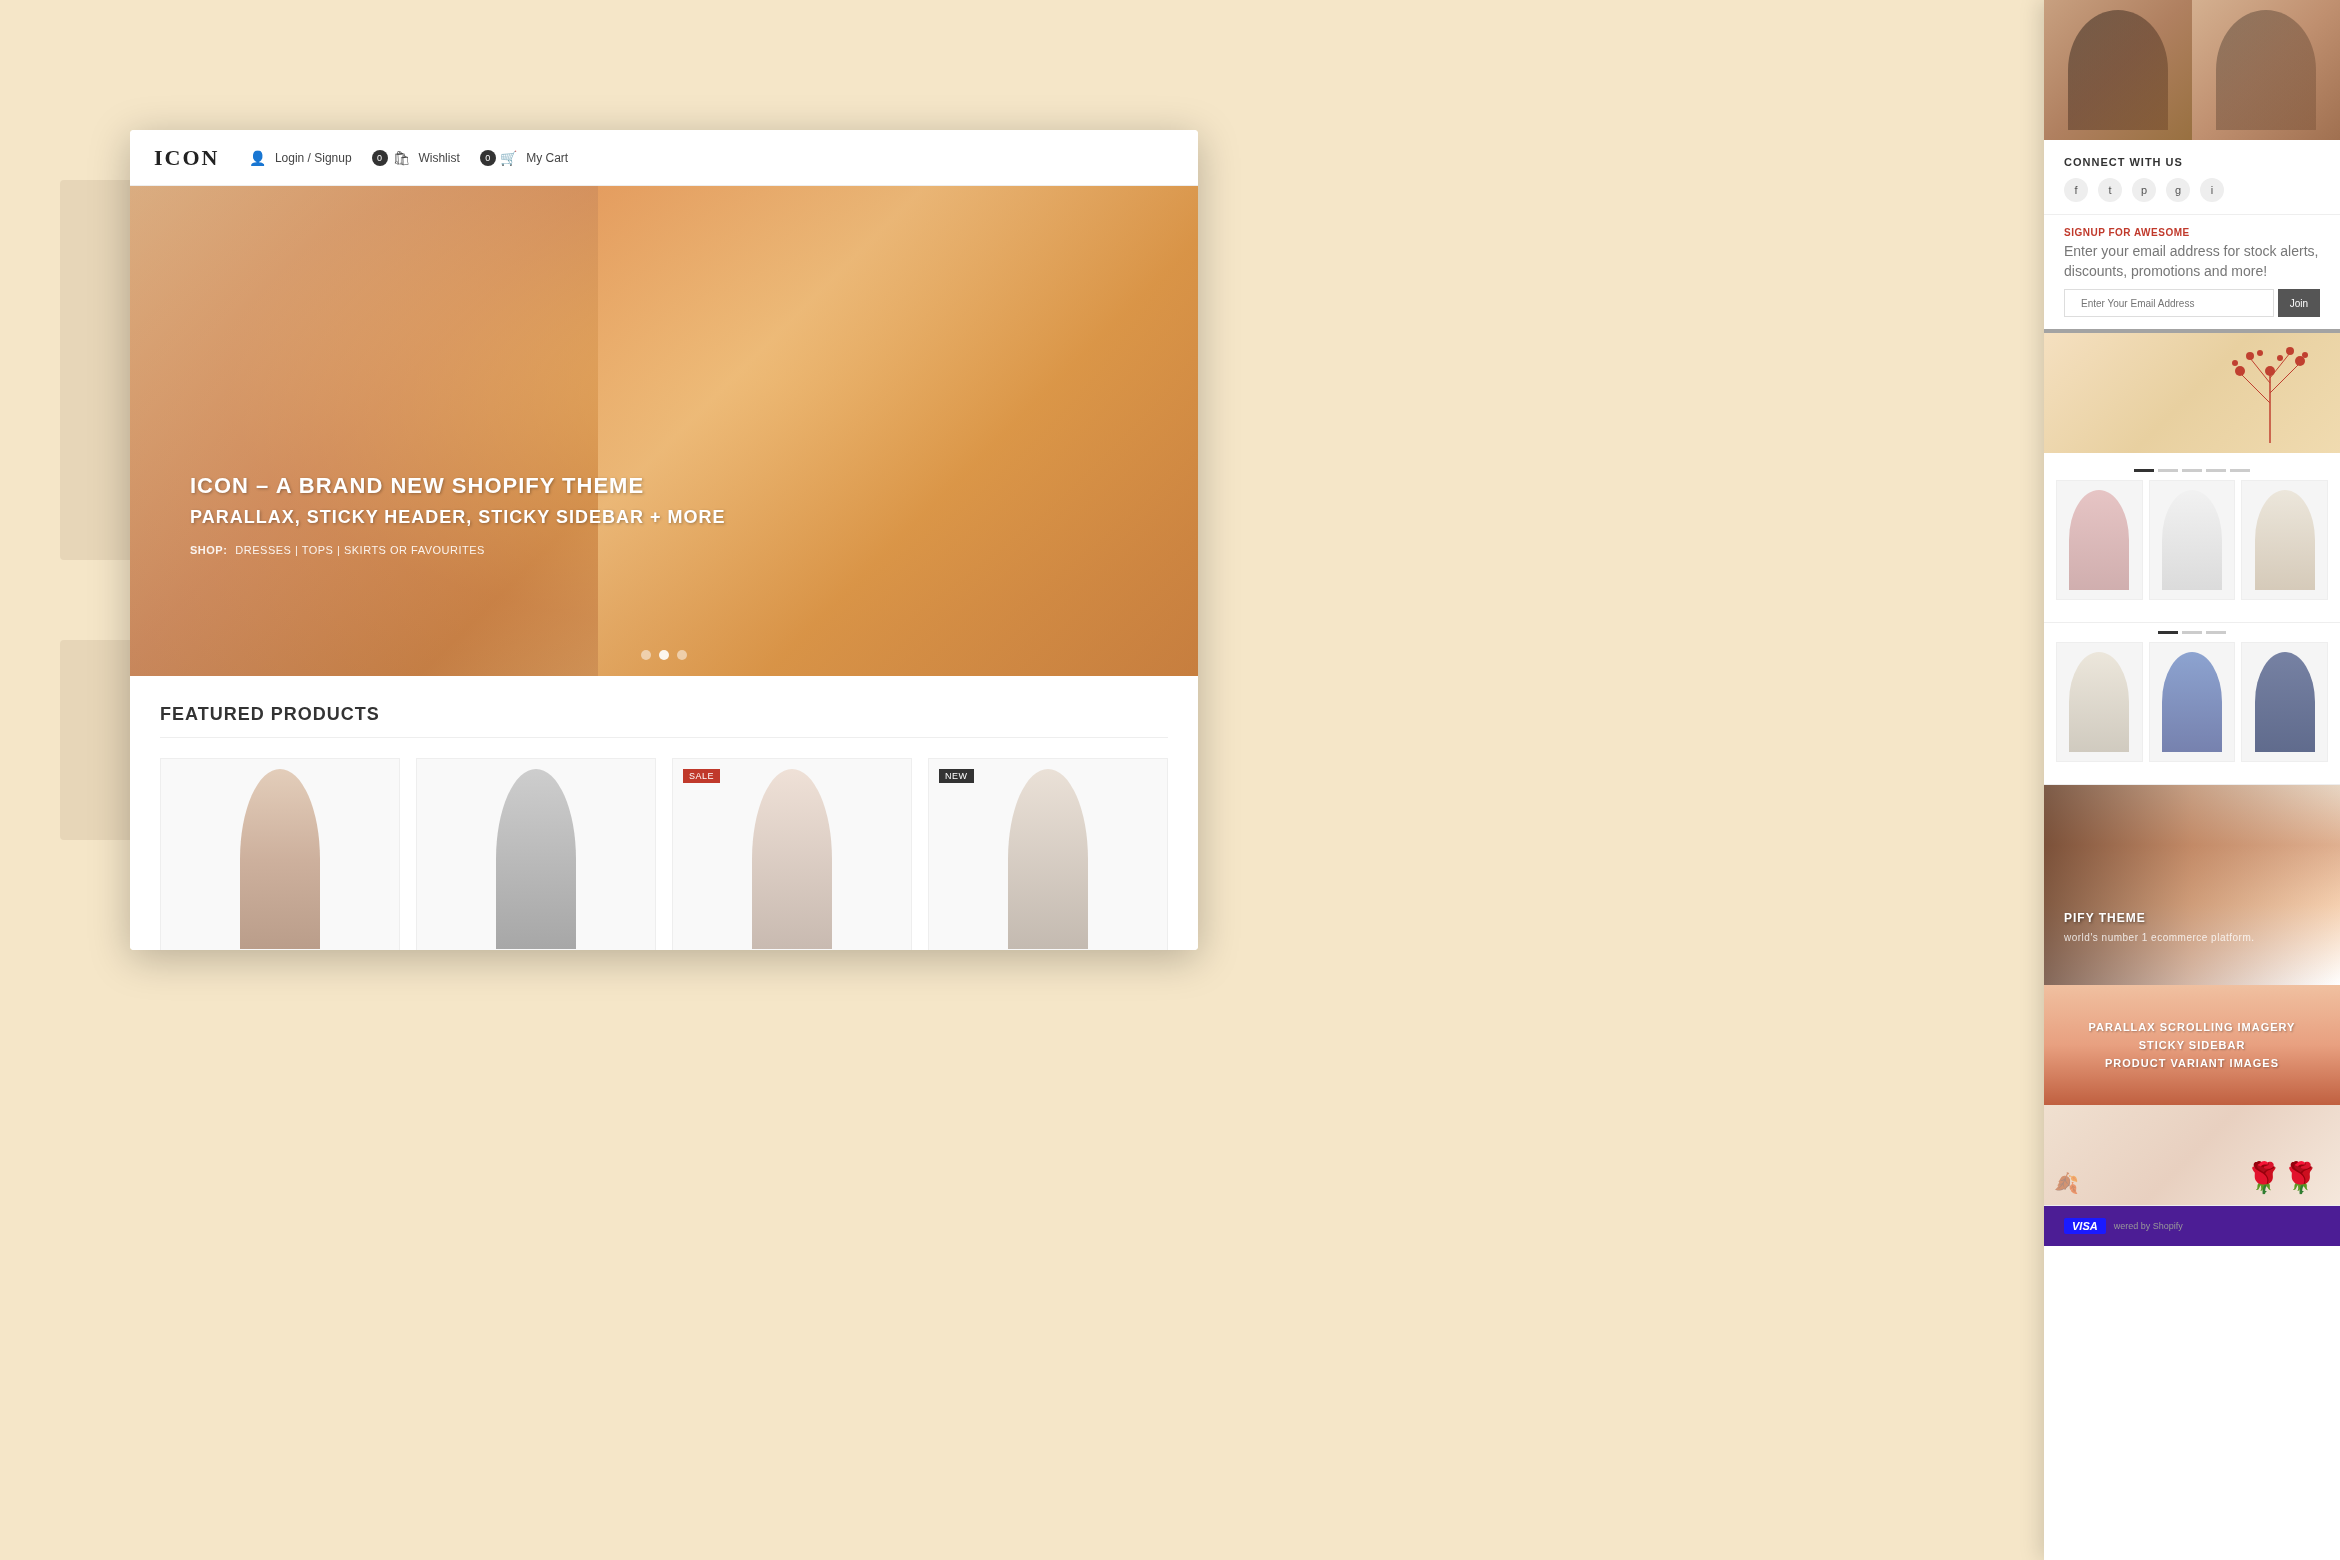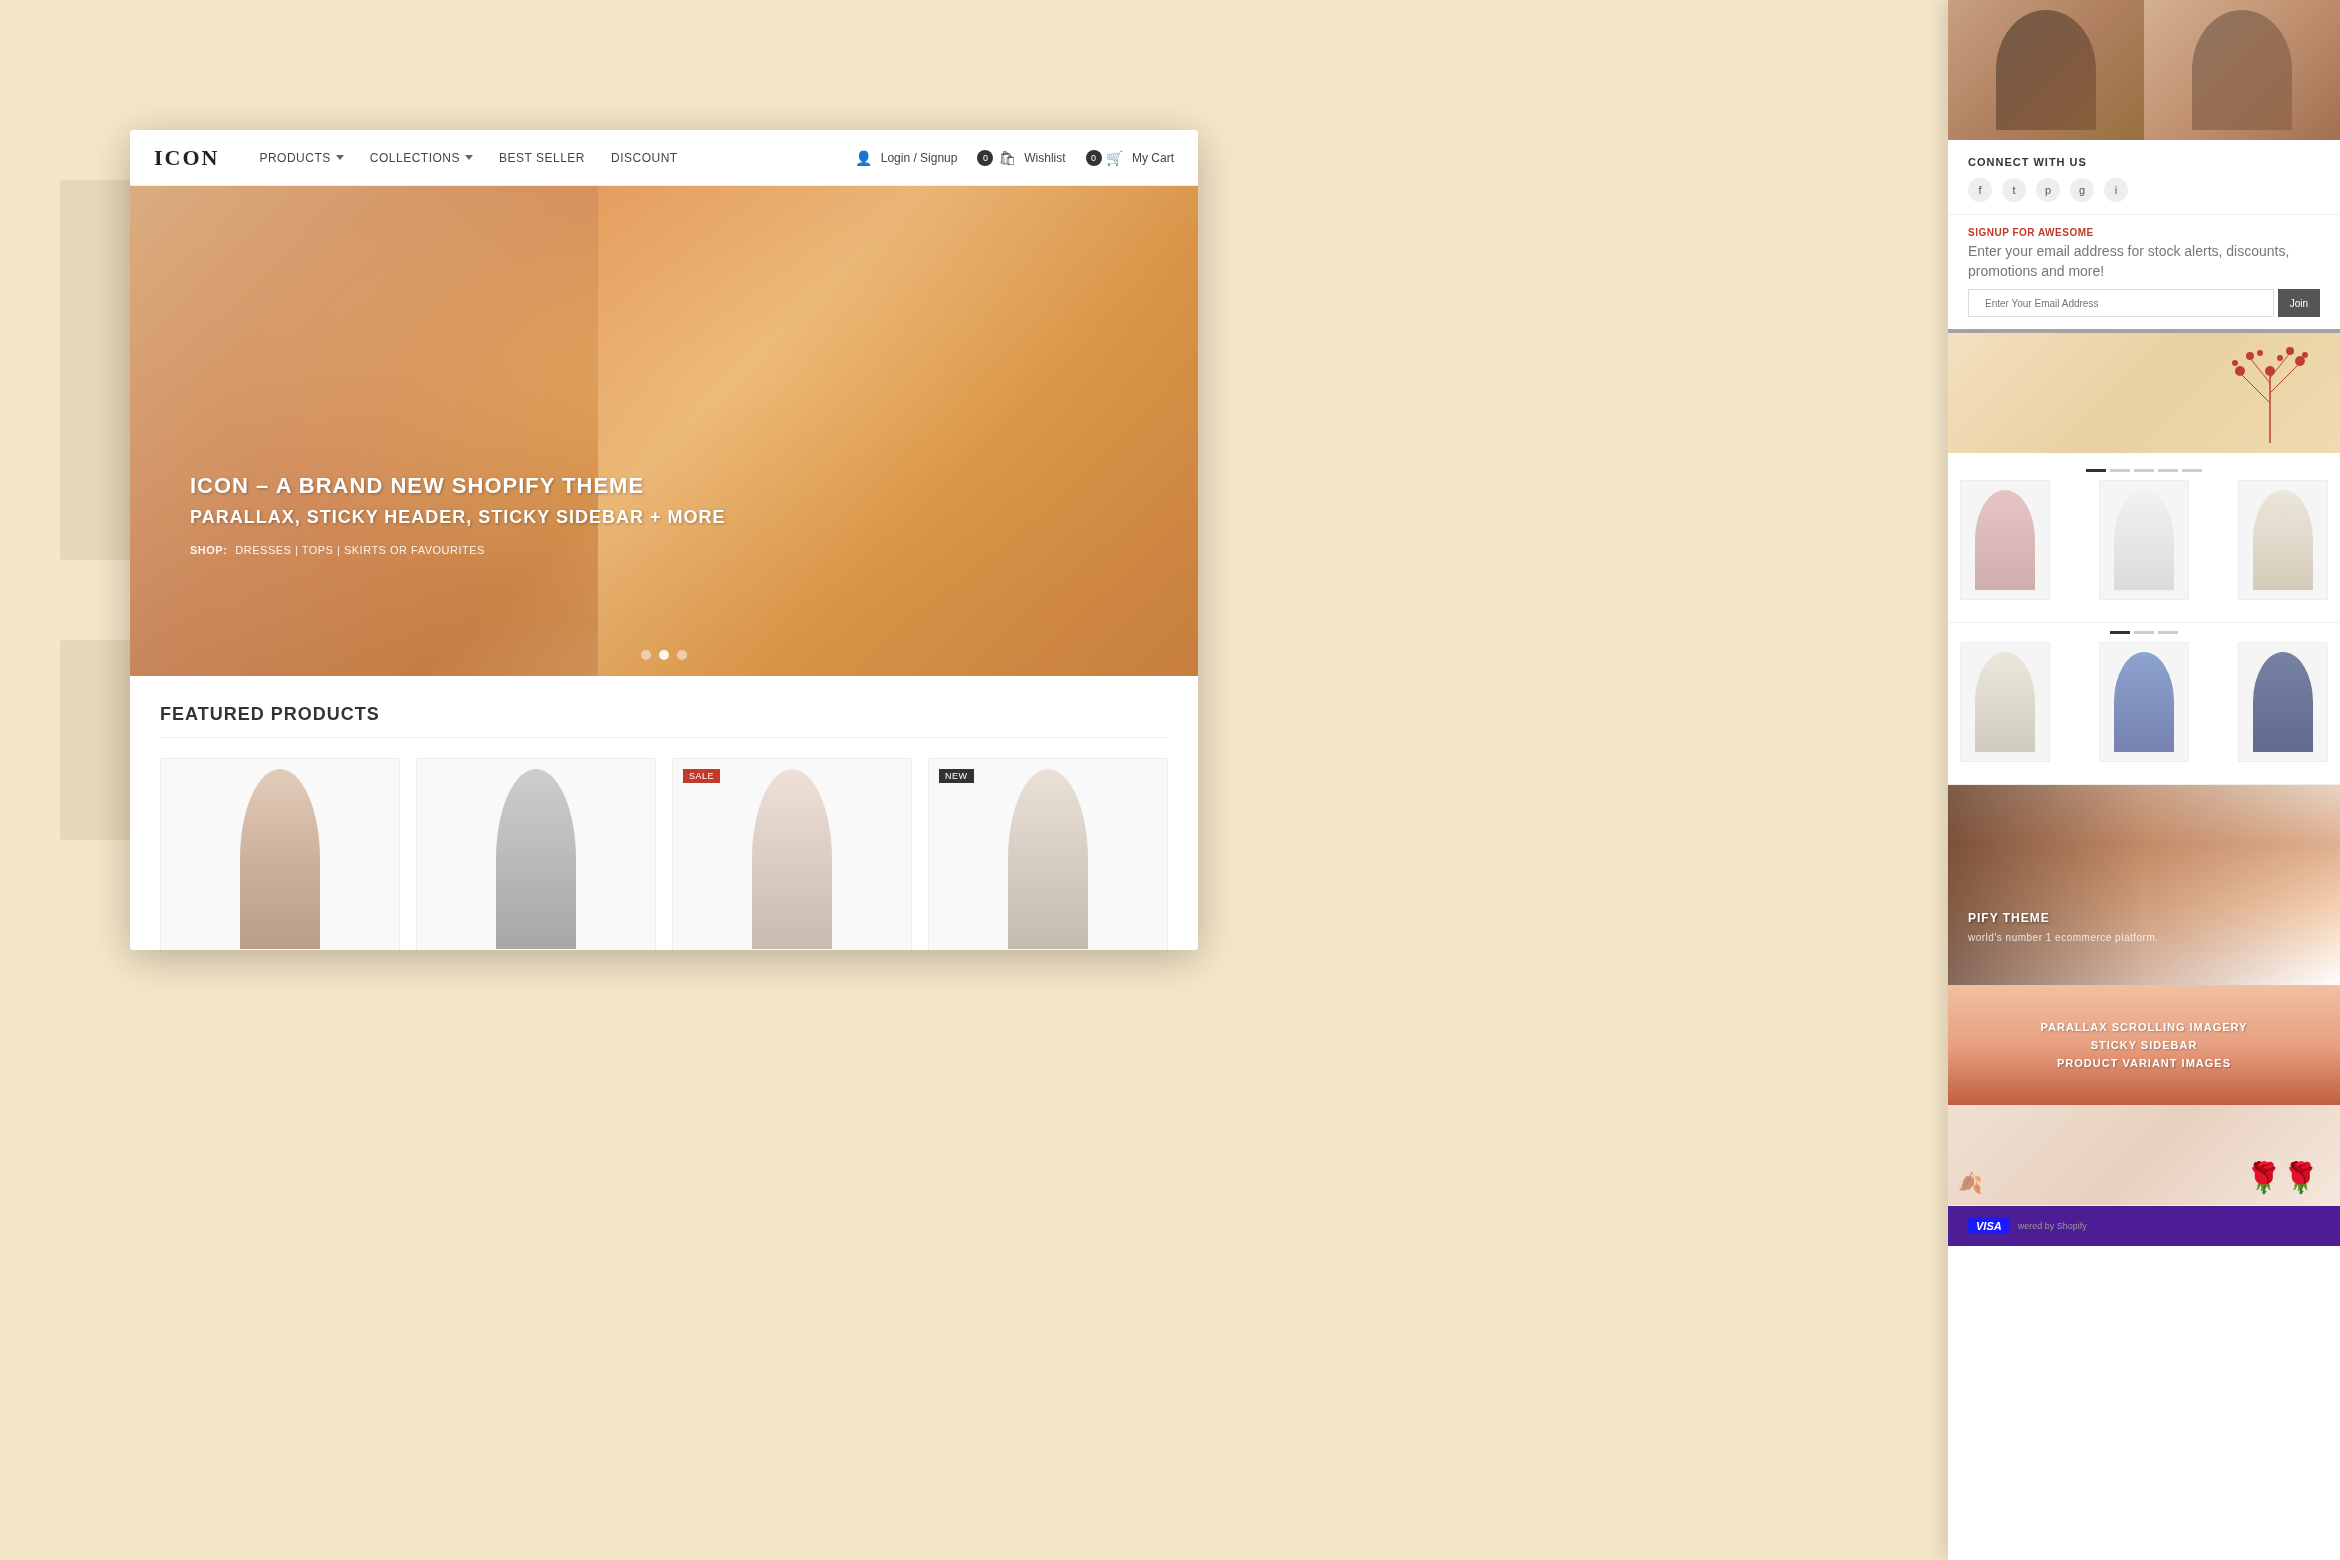--- a/index.html
+++ b/index.html
@@ -222,21 +222,21 @@
     }
     .product-figure.cream {
       background: linear-gradient(180deg, #e0d0c0 0%, #c0b0a0 50%, #a09080 100%);
     }
 
     
     .right-panel {
       position: absolute;
       right: 0;
       top: 0;
-      width: 392px;
+      width: 296px;
       height: 1560px;
       background: #fff;
       box-shadow: -4px 0 20px rgba(0,0,0,0.15);
       overflow: hidden;
     }
 
     
     .sunglasses-row {
       display: flex;
       height: 140px;
@@ -503,36 +503,20 @@
 <body>
 
 <div class="bg-shadow-left"></div>
 <div class="bg-shadow-bottom"></div>
 
 <div class="browser-window">
 
   <nav class="navbar">
     <span class="nav-logo">ICON</span>
 
-    <div class="nav-links">
-      <a class="nav-link">
-        <span>PRODUCTS</span>
-        <span class="arrow-down"></span>
-      </a>
-      <a class="nav-link">
-        <span>COLLECTIONS</span>
-        <span class="arrow-down"></span>
-      </a>
-      <a class="nav-link">
-        <span>BEST SELLER</span>
-      </a>
-      <a class="nav-link">
-        <span>DISCOUNT</span>
-      </a>
-    </div>
 
     <div class="nav-right">
       <div class="nav-action">
         <span style="font-size:14px; margin-right:3px;">👤</span>
         <span>Login / Signup</span>
       </div>
       <div class="nav-action">
         <span class="nav-badge">0</span>
         <span style="font-size:14px; margin-right:3px;">🛍</span>
         <span>Wishlist</span>

